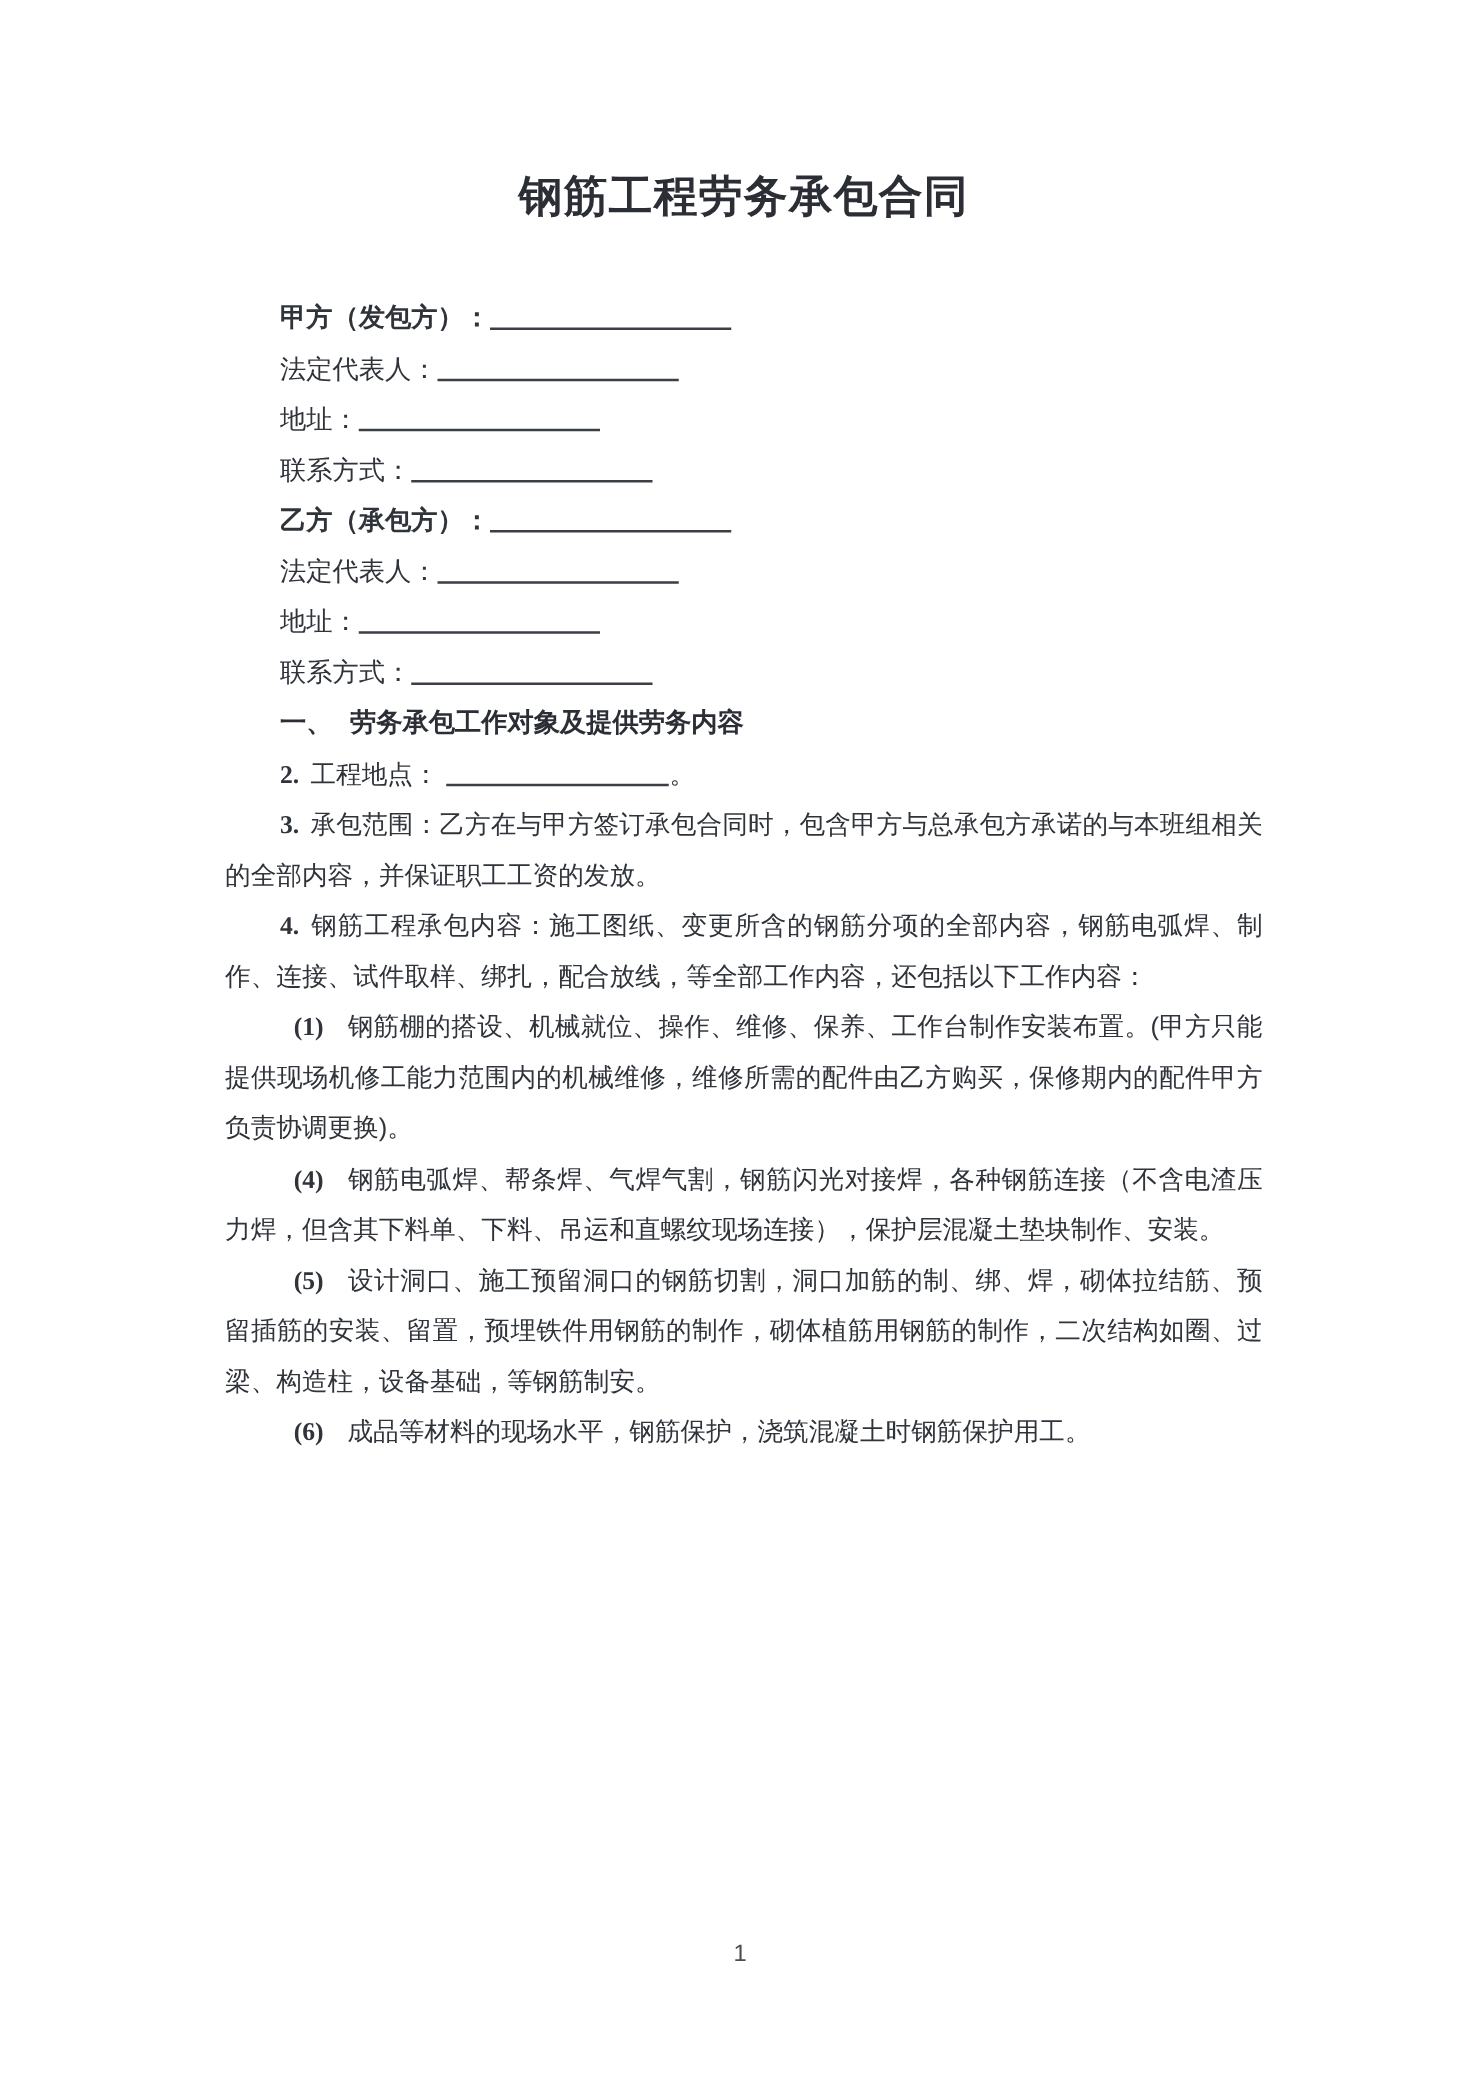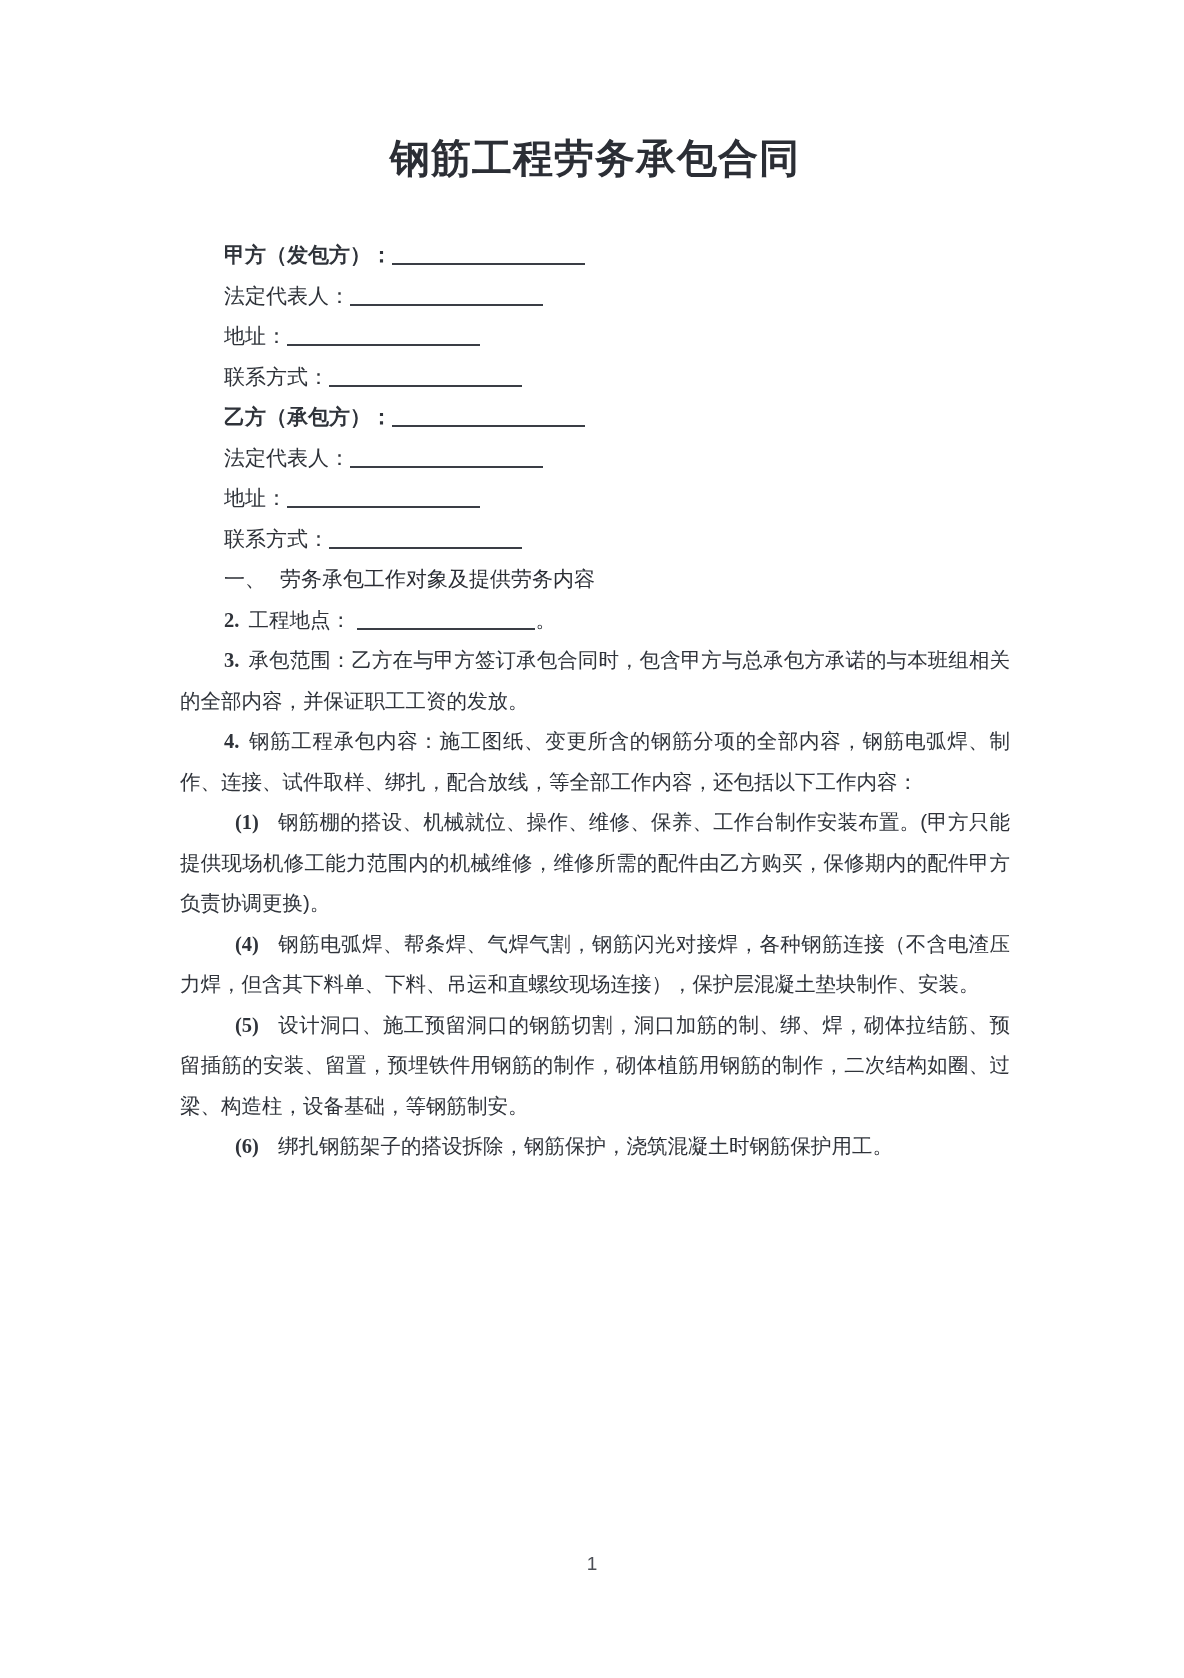--- a/index.html
+++ b/index.html
@@ -14,21 +14,21 @@
     box-sizing: border-box;
     background: #ffffff;
     padding: 137px 174px 0 180px;
     font-family: "Liberation Sans", sans-serif;
     color: #2f333a;
     overflow: hidden;
   }
   h1.doc-title {
     margin: 0 0 56px 0;
     text-align: center;
-    font-size: 40px;
+    font-size: 35px;
     font-weight: 700;
     letter-spacing: 1px;
     line-height: 42px;
     color: #2b2e35;
   }
   .parties { margin: 0; }
   .party-row {
     font-size: 21px;
     line-height: 40.5px;
     padding-left: 44px;
@@ -50,21 +50,21 @@
     line-height: 40.5px;
     text-align: justify;
     text-justify: inter-ideograph;
     text-indent: 44px;
   }
   p.preamble { margin-top: 33px; }
   p.section-heading {
     margin: 0;
     font-size: 21px;
     line-height: 40.5px;
-    font-weight: 400;
+    font-weight: 700;
     text-indent: 44px;
     color: #2b2e35;
   }
   .heading-num { margin-right: 14px; }
   .num {
     font-family: "Liberation Serif", serif;
     font-weight: 700;
     margin-right: 9px;
   }
   p.sub-item { text-indent: 55px; }
@@ -150,18 +150,18 @@
 
   <p class="body-par item sub-item">
     <span class="num">(4)</span><span class="item-text">钢筋电弧焊、帮条焊、气焊气割，钢筋闪光对接焊，各种钢筋连接（不含电渣压力焊，但含其下料单、下料、吊运和直螺纹现场连接），保护层混凝土垫块制作、安装。</span>
   </p>
 
   <p class="body-par item sub-item">
     <span class="num">(5)</span><span class="item-text">设计洞口、施工预留洞口的钢筋切割，洞口加筋的制、绑、焊，砌体拉结筋、预留插筋的安装、留置，预埋铁件用钢筋的制作，砌体植筋用钢筋的制作，二次结构如圈、过梁、构造柱，设备基础，等钢筋制安。</span>
   </p>
 
   <p class="body-par item sub-item">
-    <span class="num">(6)</span><span class="item-text">绑扎钢筋架子的搭设拆除，钢筋保护，浇筑混凝土时钢筋保护用工。</span>
+    <span class="num">(6)</span><span class="item-text">成品等材料的现场水平，钢筋保护，浇筑混凝土时钢筋保护用工。</span>
   </p>
 </div>
 
   <div class="page-number">1</div>
 </div>
 
 </body></html>

